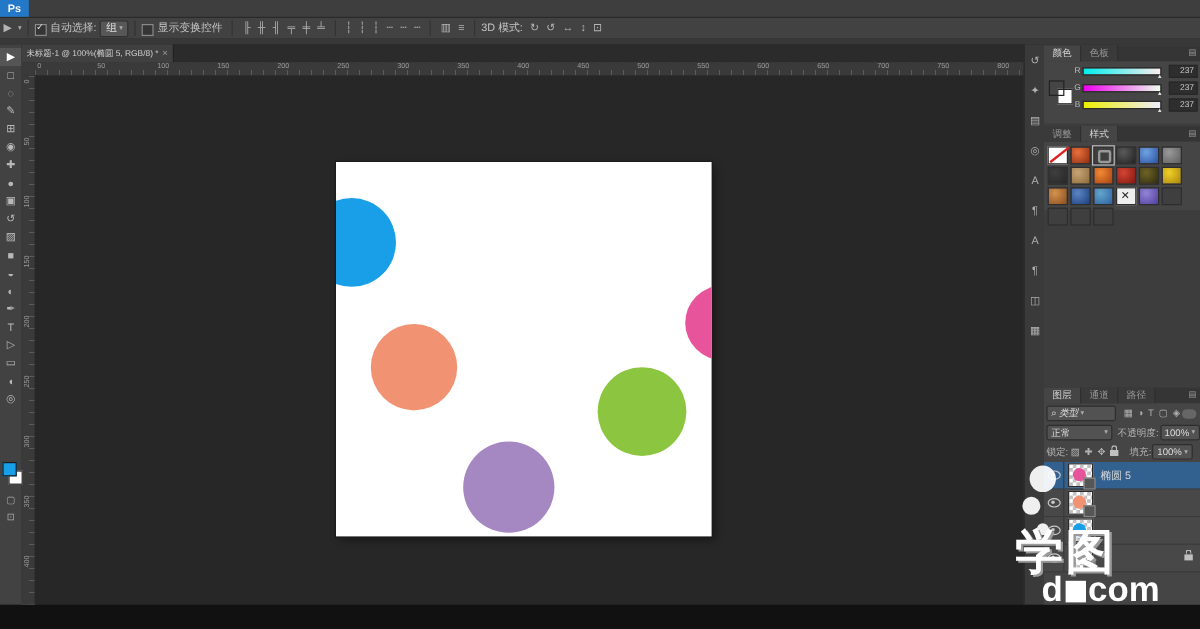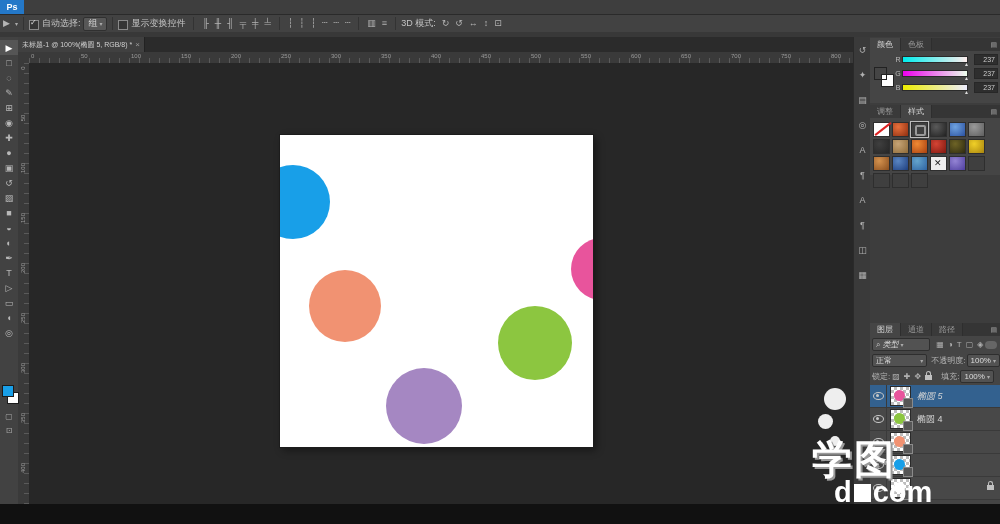--- a/index.html
+++ b/index.html
@@ -80,36 +80,36 @@
   #layers-panel{top:286px;height:201px;}
   .lp-row{position:absolute;left:0;width:130px;display:flex;align-items:center;font-size:8px;color:#c0c0c0;}
   #lp-filter{top:14px;height:15px;}
   #lp-blend{top:30px;height:15px;}
   #lp-lock{top:46px;height:14px;align-items:center;}
   .lp-select{background:#525252;border:1px solid #2e2e2e;border-radius:2px;height:11px;display:flex;align-items:center;padding:0 3px;color:#ddd;font-size:8px;}
   .lp-icon{color:#b0b0b0;font-size:8px;padding:0 2px;}
   .lp-label{color:#b6b6b6;font-size:8px;white-space:nowrap;}
   #layer-rows{position:absolute;left:0;top:62px;width:130px;}
   .layer-row{position:relative;width:130px;height:22px;background:#484848;border-bottom:1px solid #3a3a3a;display:flex;align-items:center;}
-  .layer-row.selected{background:#33618f;font-style:italic;}
+  .layer-row.selected{background:#33618f;}
   .eye-box{width:16px;height:22px;border-right:1px solid #3a3a3a;display:flex;align-items:center;justify-content:center;}
   .eye{width:9px;height:6px;border:1px solid #c8c8c8;border-radius:50%;position:relative;}
   .eye::after{content:"";position:absolute;left:2.5px;top:1px;width:3px;height:3px;border-radius:50%;background:#c8c8c8;}
   .thumb{width:19px;height:18px;margin-left:3px;position:relative;border:1px solid #2a2a2a;
     background-color:#fff;background-image:linear-gradient(45deg,#bdbdbd 25%,transparent 25%,transparent 75%,#bdbdbd 75%),linear-gradient(45deg,#bdbdbd 25%,transparent 25%,transparent 75%,#bdbdbd 75%);
     background-size:6px 6px;background-position:0 0,3px 3px;}
   .thumb-shape{position:absolute;left:3px;top:3px;width:11px;height:11px;border-radius:50%;}
   .thumb-badge{position:absolute;right:-3px;bottom:-3px;width:8px;height:8px;background:#565656;border:1px solid #8a8a8a;}
   .layer-name{margin-left:6px;font-size:9px;color:#d6d6d6;white-space:nowrap;}
   .mini-lock{position:absolute;right:6px;top:8px;width:7px;height:5px;background:#c0c0c0;}
   .mini-lock::before{content:"";position:absolute;left:1px;top:-4px;width:3px;height:3px;border:1px solid #c0c0c0;border-bottom:none;border-radius:3px 3px 0 0;}
   .lp-switch{width:12px;height:8px;background:#666;border-radius:4px;margin-left:auto;margin-right:3px;}
   #lp-bottom{position:absolute;left:0;top:194px;width:130px;height:7px;background:#3d3d3d;border-top:1px solid #333;}
   
-  #watermark{left:804px;top:380px;width:162px;height:140px;z-index:50;pointer-events:none;}
+  #watermark{left:838px;top:380px;width:162px;height:140px;z-index:50;pointer-events:none;}
   .wm-circle{position:absolute;border-radius:50%;background:#fff;opacity:.92;}
   #wm-line1{position:absolute;left:8px;top:52px;font-size:40px;font-weight:bold;color:#fff;text-shadow:2px 2px 0 #9a9a9a;letter-spacing:2px;}
   #wm-line2{position:absolute;left:30px;top:96px;font-size:29px;font-weight:bold;color:#fff;display:flex;align-items:center;}
   #wm-box{display:inline-block;width:17px;height:18px;background:#fff;margin:0 2px;}
 </style>
 </head>
 <body>
 
 <div id="root">
 
@@ -392,30 +392,20 @@
               <div class="thumb-shape" style="background: rgb(232, 84, 156);"></div>
               <div class="thumb-badge"></div>
             </div>
             <span class="layer-name">椭圆 5</span>
           </div>
           <div class="layer-row">
             <div class="eye-box">
               <span class="eye"></span>
             </div>
             <div class="thumb">
-              <div class="thumb-shape" style="background: rgb(140, 198, 64);"></div>
-              <div class="thumb-badge"></div>
-            </div>
-            <span class="layer-name">椭圆 4</span>
-          </div>
-          <div class="layer-row">
-            <div class="eye-box">
-              <span class="eye"></span>
-            </div>
-            <div class="thumb">
               <div class="thumb-shape" style="background: rgb(241, 146, 114);"></div>
               <div class="thumb-badge"></div>
             </div>
             <span class="layer-name"></span>
           </div>
           <div class="layer-row">
             <div class="eye-box">
               <span class="eye"></span>
             </div>
             <div class="thumb">

